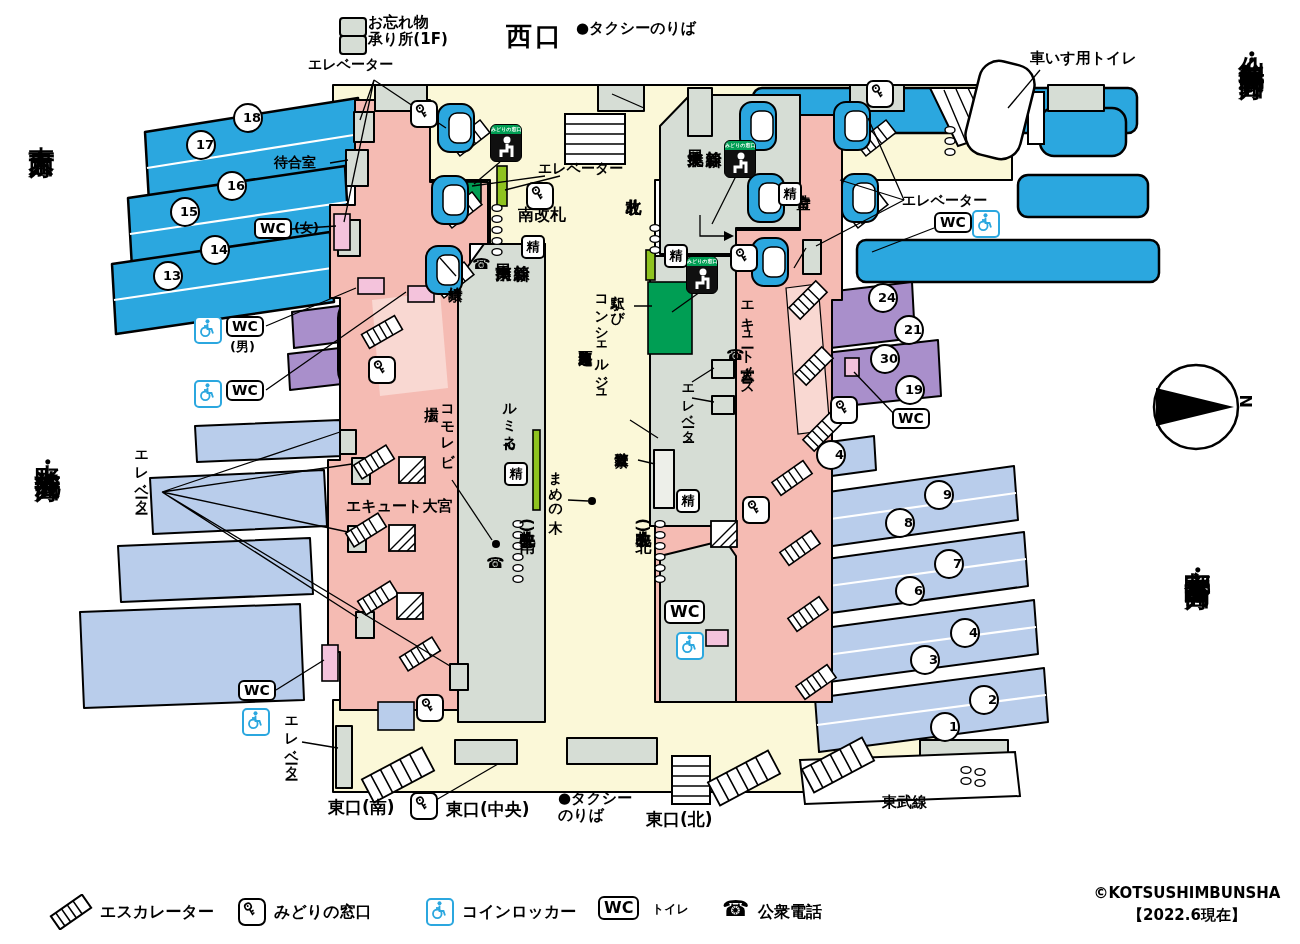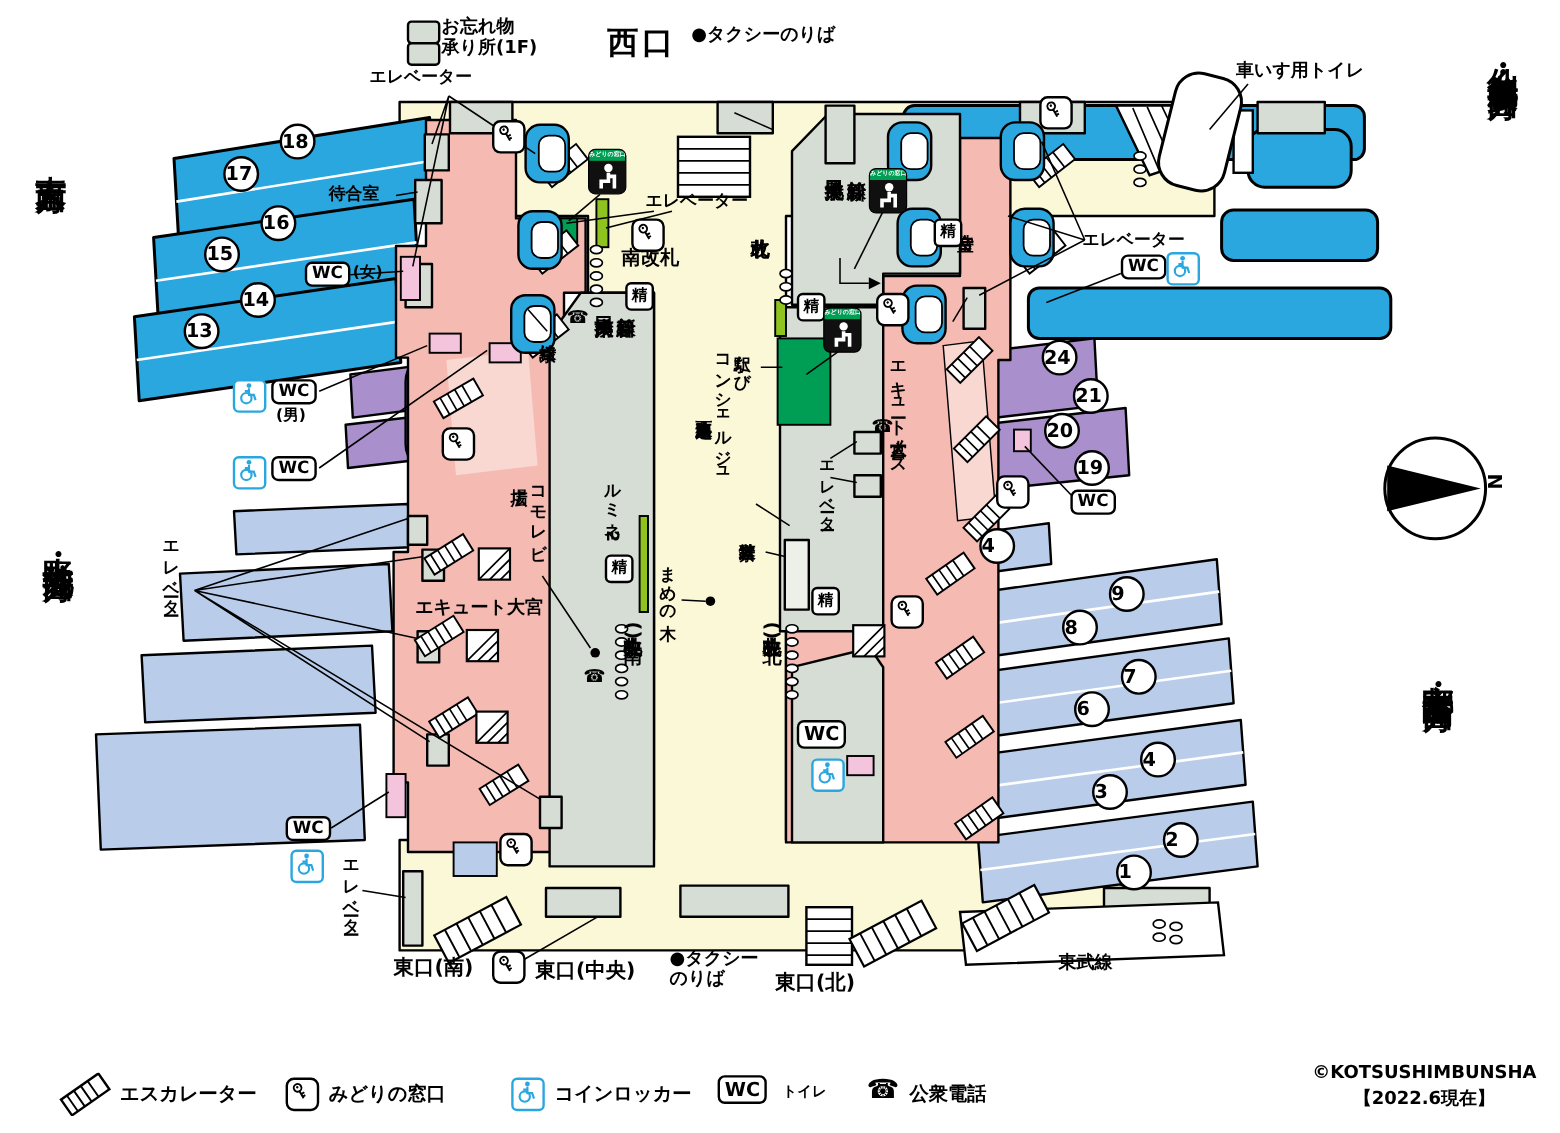--- a/index.html
+++ b/index.html
@@ -23,21 +23,21 @@
   .wheelbox{position:absolute;width:24px;height:24px;background:#fff;border:2px solid #2BA7DF;
             border-radius:5px;z-index:6;}
   .lockerbox{position:absolute;width:24px;height:24px;background:#fff;border:2px solid #000;
              border-radius:7px;z-index:6;}
   .midoribox{position:absolute;width:30px;height:36px;background:#101010;border-radius:6px;
              overflow:hidden;z-index:6;border:1px solid #000;}
   .midoribox .band{height:9px;background:#009E54;color:#fff;font-size:5px;line-height:9px;
              text-align:center;font-weight:bold;white-space:nowrap;}
   .phone{position:absolute;font-size:15px;font-weight:bold;z-index:6;}
   .pnum{position:absolute;width:26px;height:26px;border:2px solid #000;border-radius:50%;
-        background:#fff;font-weight:bold;font-size:16px;text-align:left;line-height:25px;
+        background:#fff;font-weight:bold;font-size:13px;text-align:right;line-height:25px;
         z-index:7;}
   .credit{position:absolute;width:210px;text-align:center;font-weight:bold;font-size:15px;z-index:5;}
 </style>
 </head>
 <body>
 
 <div id="stage">
 
 <svg class="base" width="1300" height="944" viewBox="0 0 1300 944">
   <defs>
@@ -441,21 +441,21 @@
 <div class="phone" style="left:726px;top:346px">☎</div>
 
 <div class="pnum" style="left:233px;top:103px">18</div>
 <div class="pnum" style="left:186px;top:130px">17</div>
 <div class="pnum" style="left:217px;top:171px">16</div>
 <div class="pnum" style="left:170px;top:197px">15</div>
 <div class="pnum" style="left:200px;top:235px">14</div>
 <div class="pnum" style="left:153px;top:261px">13</div>
 <div class="pnum" style="left:868px;top:283px">24</div>
 <div class="pnum" style="left:894px;top:315px">21</div>
-<div class="pnum" style="left:870px;top:344px">20</div>
+<div class="pnum" style="left:870px;top:344px">30</div>
 <div class="pnum" style="left:895px;top:375px">19</div>
 <div class="pnum" style="left:816px;top:440px">4</div>
 <div class="pnum" style="left:924px;top:480px">9</div>
 <div class="pnum" style="left:885px;top:508px">8</div>
 <div class="pnum" style="left:934px;top:549px">7</div>
 <div class="pnum" style="left:895px;top:576px">6</div>
 <div class="pnum" style="left:950px;top:618px">4</div>
 <div class="pnum" style="left:910px;top:645px">3</div>
 <div class="pnum" style="left:969px;top:685px">2</div>
 <div class="pnum" style="left:930px;top:712px">1</div>

